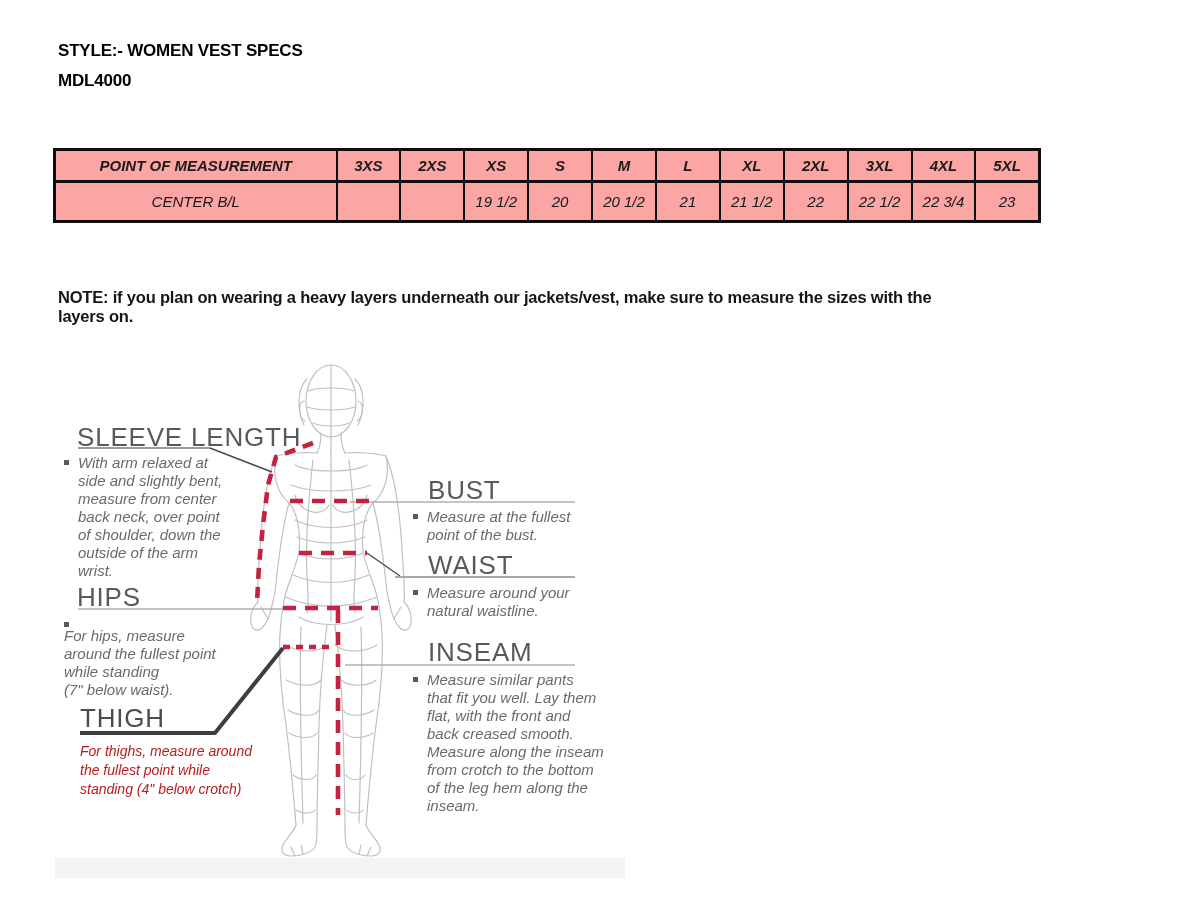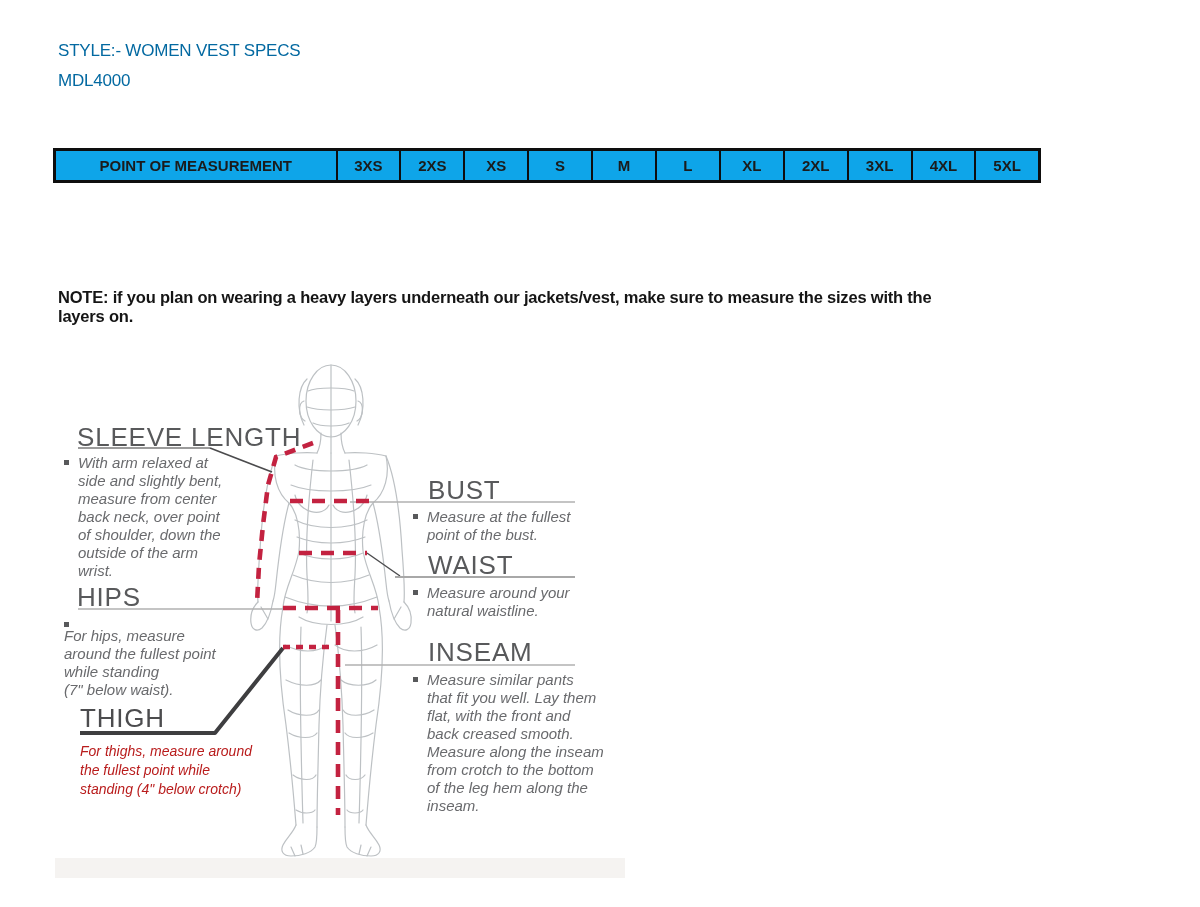--- a/index.html
+++ b/index.html
@@ -2,26 +2,26 @@
 <html><head>
 <meta charset="utf-8">
 <style>
   html,body{margin:0;padding:0;}
   body{
     width:1200px;height:907px;background:#ffffff;position:relative;overflow:hidden;
     font-family:"Liberation Sans", sans-serif;color:#1b1b1b;
   }
   .abs{position:absolute;}
   
-  .doc-title{font-weight:400;font-size:17px;letter-spacing:-0.2px;color:#0369a1;}
+  .doc-title{font-weight:700;font-size:17px;letter-spacing:-0.2px;color:#000000;}
   #title1{left:58px;top:41px;}
   #title2{left:58px;top:71px;}
   
   #spec-table-wrap{left:53px;top:148px;width:985px;}
-  table.spec{border-collapse:collapse;table-layout:fixed;width:985px;background:#0ea5e9;}
+  table.spec{border-collapse:collapse;table-layout:fixed;width:985px;background:#fca5a5;font-style:italic;}
   table.spec, table.spec th, table.spec td{border:2px solid #0e0e0e;}
   table.spec{border-width:3px;}
   table.spec thead th{border-bottom-width:3px;}
   table.spec th, table.spec td{font-size:15px;padding:0 2px;text-align:center;overflow:hidden;white-space:nowrap;}
   table.spec thead th{height:29px;font-weight:700;}
   table.spec tbody td{height:37px;font-weight:400;color:#171717;}
   th.pom, td.rowlabel{text-align:left;padding-left:5px;}
   th.pom{font-size:16px;}
   
   #note{left:58px;top:288px;width:900px;font-weight:700;font-size:16.5px;letter-spacing:-0.2px;color:#151515;}
@@ -57,20 +57,34 @@
         <th>M</th>
         <th>L</th>
         <th>XL</th>
         <th>2XL</th>
         <th>3XL</th>
         <th>4XL</th>
         <th>5XL</th>
       </tr>
     </thead>
     <tbody>
+      <tr>
+        <td class="rowlabel">CENTER B/L</td>
+        <td></td>
+        <td></td>
+        <td>19 1/2</td>
+        <td>20</td>
+        <td>20 1/2</td>
+        <td>21</td>
+        <td>21 1/2</td>
+        <td>22</td>
+        <td>22 1/2</td>
+        <td>22 3/4</td>
+        <td>23</td>
+      </tr>
     </tbody>
   </table>
 </div>
 
 <div id="note" class="abs">NOTE: if you plan on wearing a heavy layers underneath our jackets/vest, make sure to measure the sizes with the layers on.</div>
 
 <div id="diagram" class="abs">
 
   <svg width="570" height="545" viewBox="0 0 570 545">
 

